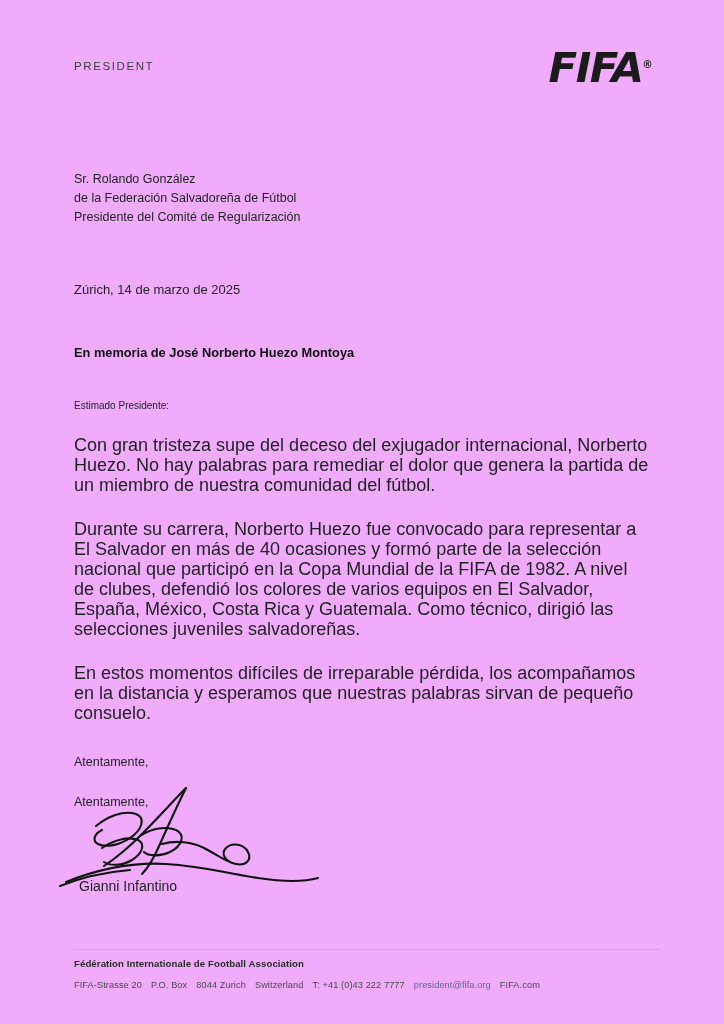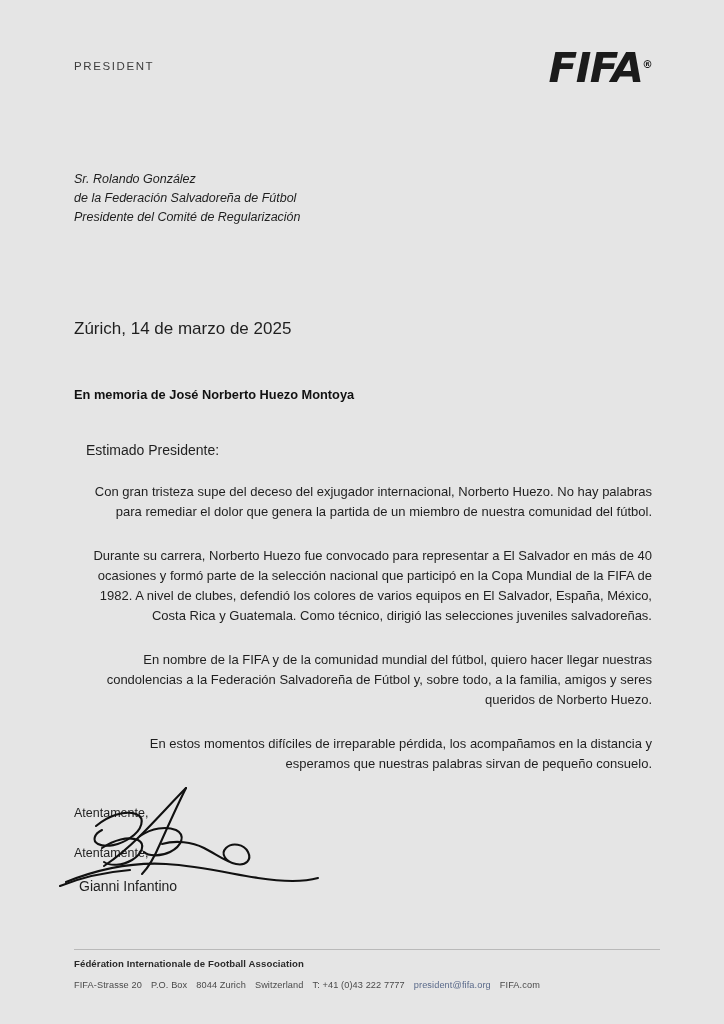--- a/index.html
+++ b/index.html
@@ -13,21 +13,21 @@
     height: 1024px;
     font-family: "Liberation Sans", sans-serif;
     color: #1a1a1a;
     position: relative;
     overflow: hidden;
   }
   .page {
     position: relative;
     width: 724px;
     height: 1024px;
-    background: #e5e5e5;
+    background: #f0abfc;
     padding: 0;
   }
 
   
   .header {
     position: absolute;
     top: 54px;
     left: 74px;
     right: 74px;
     height: 50px;
@@ -65,45 +65,43 @@
   .content {
     position: absolute;
     top: 170px;
     left: 74px;
     width: 578px;
   }
   .addressee {
     font-size: 12.5px;
     line-height: 19px;
     color: #1f1f1f;
-    font-style: italic;
   }
   .dateline {
-    margin-top: 92px;
-    font-size: 17px;
+    margin-top: 55px;
+    font-size: 13px;
     color: #1f1f1f;
   }
   .subject {
     margin-top: 48px;
     font-size: 12.8px;
     font-weight: bold;
     color: #111;
   }
   .salutation {
     margin-top: 40px;
-    font-size: 14px;
-    color: #1f1f1f;
-    margin-left: 12px;
+    font-size: 10px;
+    color: #1f1f1f;
   }
   p.body-par {
-    margin: 24px 0 0 8px;
-    font-size: 13px;
+    margin: 24px 0 0 0;
+    font-size: 18px;
     line-height: 20px;
     color: #1f1f1f;
-    text-align: right;
+    text-align: left;
   }
   .closing {
     margin-top: 32px;
     font-size: 12.5px;
     color: #1f1f1f;
   }
   .closing2 {
     margin-top: 26px;
     font-size: 12.5px;
     color: #1f1f1f;
@@ -177,21 +175,20 @@
     </div>
 
     <div class="dateline">Zúrich, 14 de marzo de 2025</div>
 
     <div class="subject">En memoria de José Norberto Huezo Montoya</div>
 
     <div class="salutation">Estimado Presidente:</div>
 
     <p class="body-par">Con gran tristeza supe del deceso del exjugador internacional, Norberto Huezo. No hay palabras para remediar el dolor que genera la partida de un miembro de nuestra comunidad del fútbol.</p>
     <p class="body-par">Durante su carrera, Norberto Huezo fue convocado para representar a El Salvador en más de 40 ocasiones y formó parte de la selección nacional que participó en la Copa Mundial de la FIFA de 1982. A nivel de clubes, defendió los colores de varios equipos en El Salvador, España, México, Costa Rica y Guatemala. Como técnico, dirigió las selecciones juveniles salvadoreñas.</p>
-    <p class="body-par">En nombre de la FIFA y de la comunidad mundial del fútbol, quiero hacer llegar nuestras condolencias a la Federación Salvadoreña de Fútbol y, sobre todo, a la familia, amigos y seres queridos de Norberto Huezo.</p>
     <p class="body-par">En estos momentos difíciles de irreparable pérdida, los acompañamos en la distancia y esperamos que nuestras palabras sirvan de pequeño consuelo.</p>
 
     <div class="closing">Atentamente,</div>
     <div class="closing2">Atentamente,</div>
   </div>
 
   <div class="signature-block">
     <svg class="signature-svg" width="320" height="110" viewBox="0 0 320 110">
       <g fill="none" stroke="#111111" stroke-width="2.1" stroke-linecap="round" stroke-linejoin="round">
         <path d="M150 6 C138 18 120 38 104 54 C92 66 80 76 68 84"></path>

